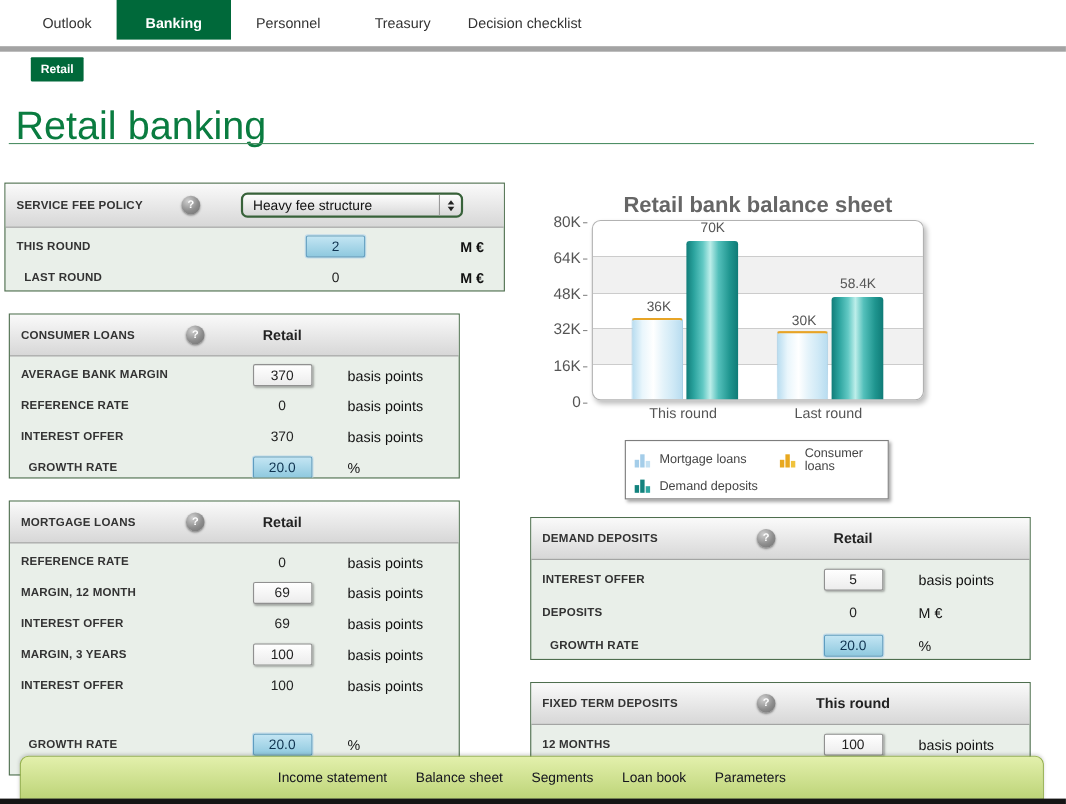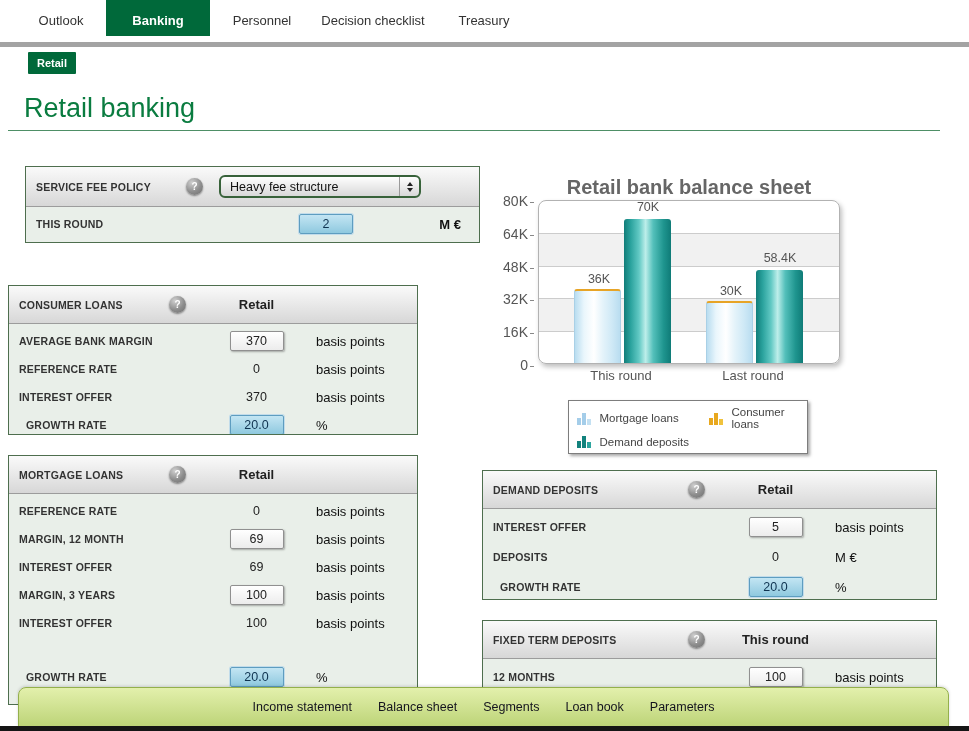--- a/index.html
+++ b/index.html
@@ -11,47 +11,47 @@
   .topbar { position:absolute; left:0; top:0; width:969px; height:47px; border-bottom:5px solid #a3a3a3; display:flex; }
   .tab { width:104px; height:36px; display:flex; justify-content:center; align-items:flex-start; padding-top:13px;
          font-size:13px; color:#333; text-align:center; line-height:1.25; cursor:pointer; }
   .tab:first-child { margin-left:16px; width:90px; }
   .tab.active { background:#00693a; color:#fff; font-weight:bold; }
   .tab.wide { width:118px; }
 
   .subtab-chip { position:absolute; left:28px; top:52px; height:22px; padding:0 9px; background:#00693a; color:#fff;
                  font-size:11px; font-weight:bold; display:flex; align-items:center; border-radius:1px; cursor:pointer; }
 
-  .page-title { position:absolute; left:24px; top:93px; font-size:27px; color:#0a7c40; font-weight:normal; }
+  .page-title { position:absolute; left:14px; top:93px; font-size:36px; color:#0a7c40; font-weight:normal; }
   .title-rule { position:absolute; left:8px; top:130px; width:932px; border-bottom:1px solid #4e8f66; }
 
   
   .panel { position:absolute; background:#e9efe9; border:1px solid #4e6e4e; overflow:hidden; }
-  #p-servicefee { left:25px;  top:166px; width:455px; height:77px; }
+  #p-servicefee { left:4px;  top:166px; width:455px; height:99px; }
   #p-consumer   { left:8px;  top:285px; width:410px; height:150px; }
   #p-mortgage   { left:8px;  top:455px; width:410px; height:250px; }
   #p-demand     { left:482px; top:470px; width:455px; height:130px; }
   #p-fixed      { left:482px; top:620px; width:455px; height:80px; }
 
   .phead { height:38px; background:linear-gradient(#fafafa,#d7d7d7); border-bottom:1px solid #9c9c9c;
            display:grid; align-items:center; }
   .phead.left-grid  { grid-template-columns:160px 40px 95px 1fr; }
   .phead.right-grid { grid-template-columns:205px 40px 95px 1fr; }
   .ptitle { padding-left:10px; font-size:10.5px; font-weight:bold; color:#333; letter-spacing:.2px; }
   .colhead { grid-column:3; text-align:center; font-size:13px; font-weight:bold; color:#222; }
 
   .help { width:17px; height:17px; border-radius:50%; justify-self:start;
           background:radial-gradient(circle at 35% 28%, #cfcfcf, #8d8d8d 55%, #6d6d6d);
           color:#fff; font-size:10px; font-weight:bold; display:flex; align-items:center; justify-content:center;
           box-shadow:0 1px 2px rgba(0,0,0,.45); cursor:pointer; }
 
   
   .phead.flex { display:flex; height:40px; padding:0 10px; align-items:center; }
   .phead.flex .ptitle { width:150px; padding-left:0; }
-  .mac-select { margin-left:16px; width:202px; height:23px; display:flex; align-items:center; padding-left:9px;
+  .mac-select { margin-left:37px; width:202px; height:23px; display:flex; align-items:center; padding-left:9px;
                 background:linear-gradient(#fefefe,#d8d8d8); border:2px solid #38623a; border-radius:6px;
                 font-size:12.5px; color:#111; cursor:pointer; }
   .mac-select .stepper { margin-left:auto; height:100%; width:20px; border-left:1px solid #9a9a9a;
                 display:flex; flex-direction:column; align-items:center; justify-content:center; }
   .tri-up   { width:0; height:0; border-left:3.5px solid transparent; border-right:3.5px solid transparent; border-bottom:4.5px solid #222; margin:1px 0; }
   .tri-down { width:0; height:0; border-left:3.5px solid transparent; border-right:3.5px solid transparent; border-top:4.5px solid #222; margin:1px 0; }
 
   .rows { padding-top:3px; }
   .row { display:grid; align-items:center; height:28px; }
   .row.tall { height:30px; }
@@ -106,22 +106,22 @@
 </style>
 </head>
 <body>
 
 <div class="page">
 
   <div class="topbar">
     <div class="tab">Outlook</div>
     <div class="tab active">Banking</div>
     <div class="tab">Personnel</div>
+    <div class="tab">Treasury</div>
     <div class="tab wide">Decision checklist</div>
-    <div class="tab">Treasury</div>
   </div>
 
   <div class="subtab-chip">Retail</div>
 
   <h1 class="page-title">Retail banking</h1>
   <div class="title-rule"></div>
 
   <section class="panel" id="p-servicefee">
     <div class="phead flex">
       <span class="ptitle">SERVICE FEE POLICY</span>

